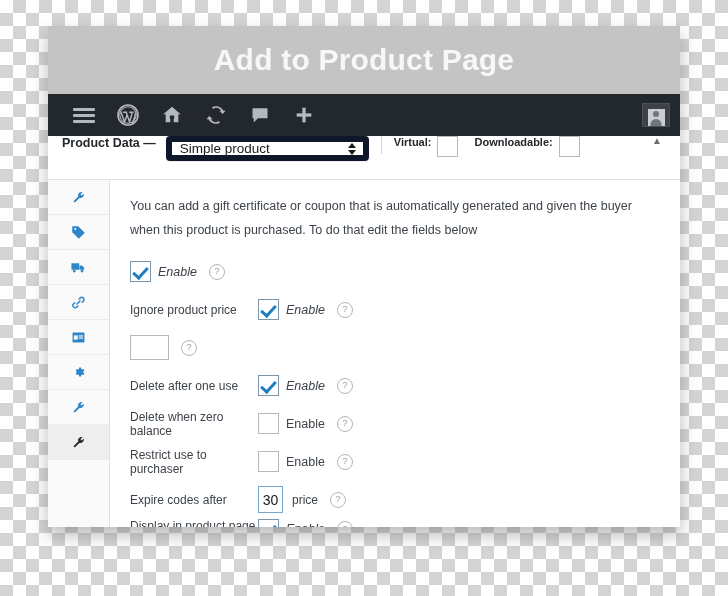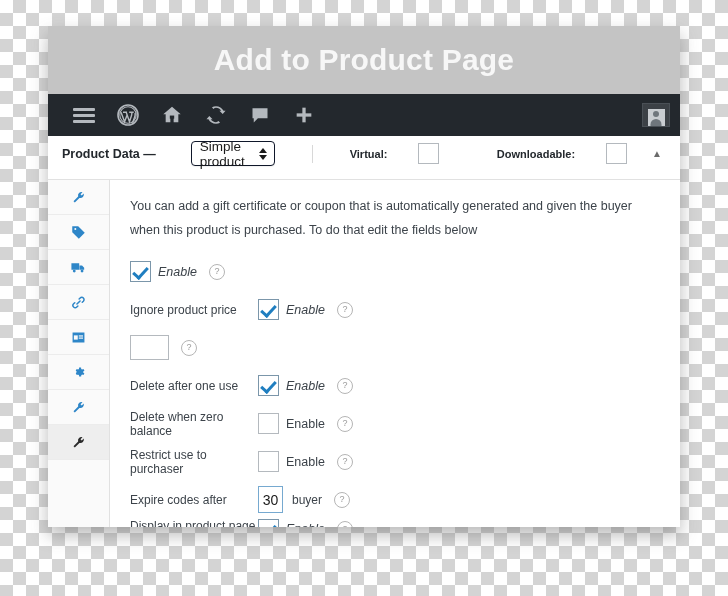--- a/index.html
+++ b/index.html
@@ -115,38 +115,36 @@
     height: 3px;
     background: #b4b9be;
     border-radius: 1px;
   }
 
   
   .pd-bar {
     height: 44px;
     border-bottom: 1px solid #e1e1e1;
     display: flex;
-    align-items: center;
     padding: 0 14px 8px 14px;
     box-sizing: border-box;
     background: #ffffff;
-    gap: 25px;
   }
   .pd-label {
     font-size: 12.5px;
     font-weight: bold;
     color: #23282d;
     white-space: nowrap;
     margin-right: 10px;
   }
   .pd-select {
     position: relative;
-    width: 160px;
+    width: 203px;
     height: 25px;
-    border: 1px solid #0f172a;
+    border: 6px solid #0f172a;
     border-radius: 4px;
     background: #fff;
     display: flex;
     align-items: center;
     padding: 0 8px;
     box-sizing: border-box;
     font-size: 13.5px;
     color: #1a1a1a;
     box-shadow: 0 1px 1px rgba(0,0,0,0.06);
   }
@@ -519,21 +517,21 @@
           <span class="cb"></span>
           <span class="enable-txt">Enable</span>
           <span class="help">?</span>
         </div>
       </div>
 
       <div class="field-row">
         <div class="field-label">Expire codes after</div>
         <div class="field-ctl">
           <span class="num-input">30</span>
-          <span class="unit">buyer</span>
+          <span class="unit">price</span>
           <span class="help">?</span>
         </div>
       </div>
 
       <div class="field-row clipped">
         <div class="field-label">Display in product page</div>
         <div class="field-ctl">
           <span class="cb checked"></span>
           <span class="enable-txt on">Enable</span>
           <span class="help">?</span>

